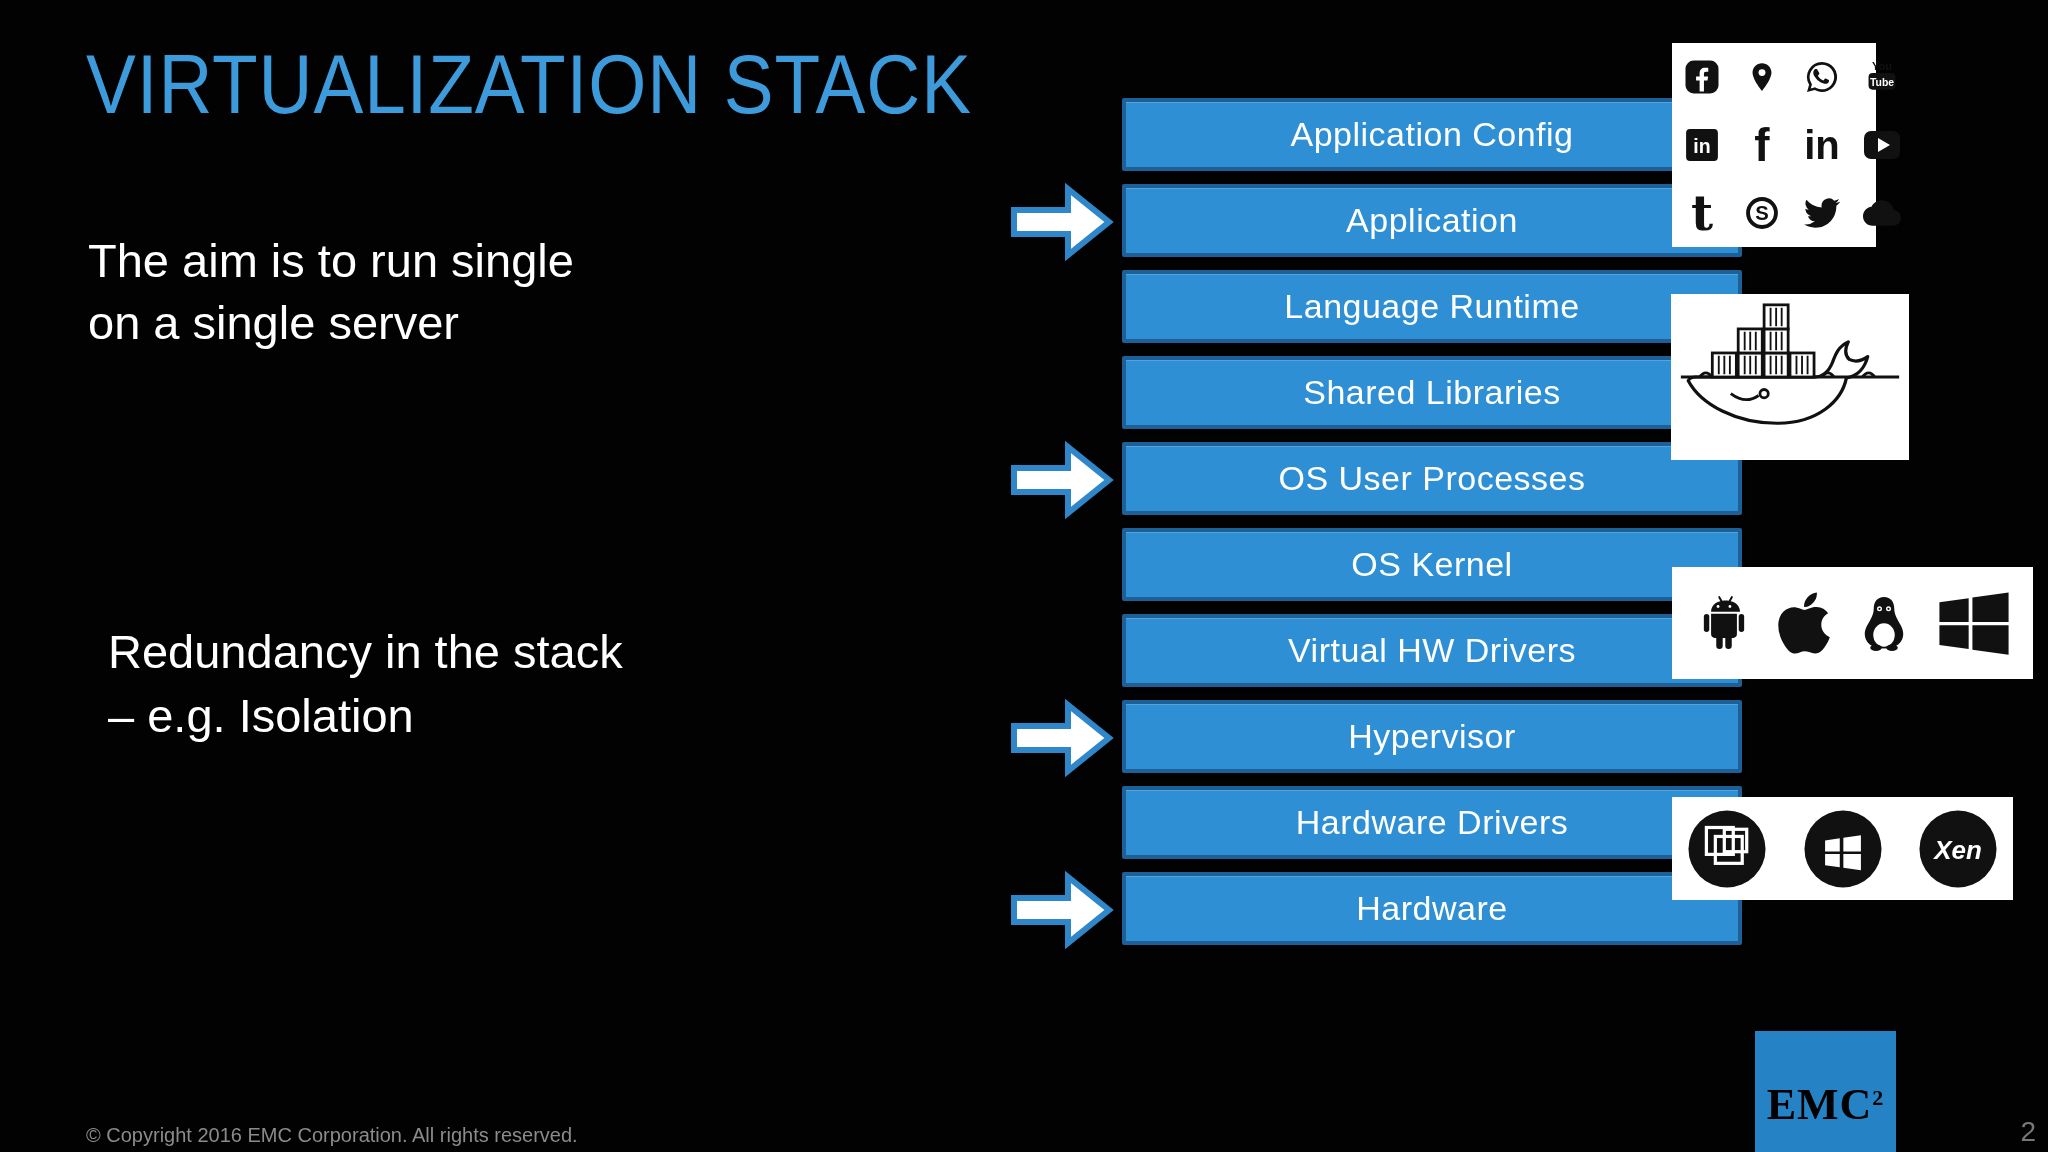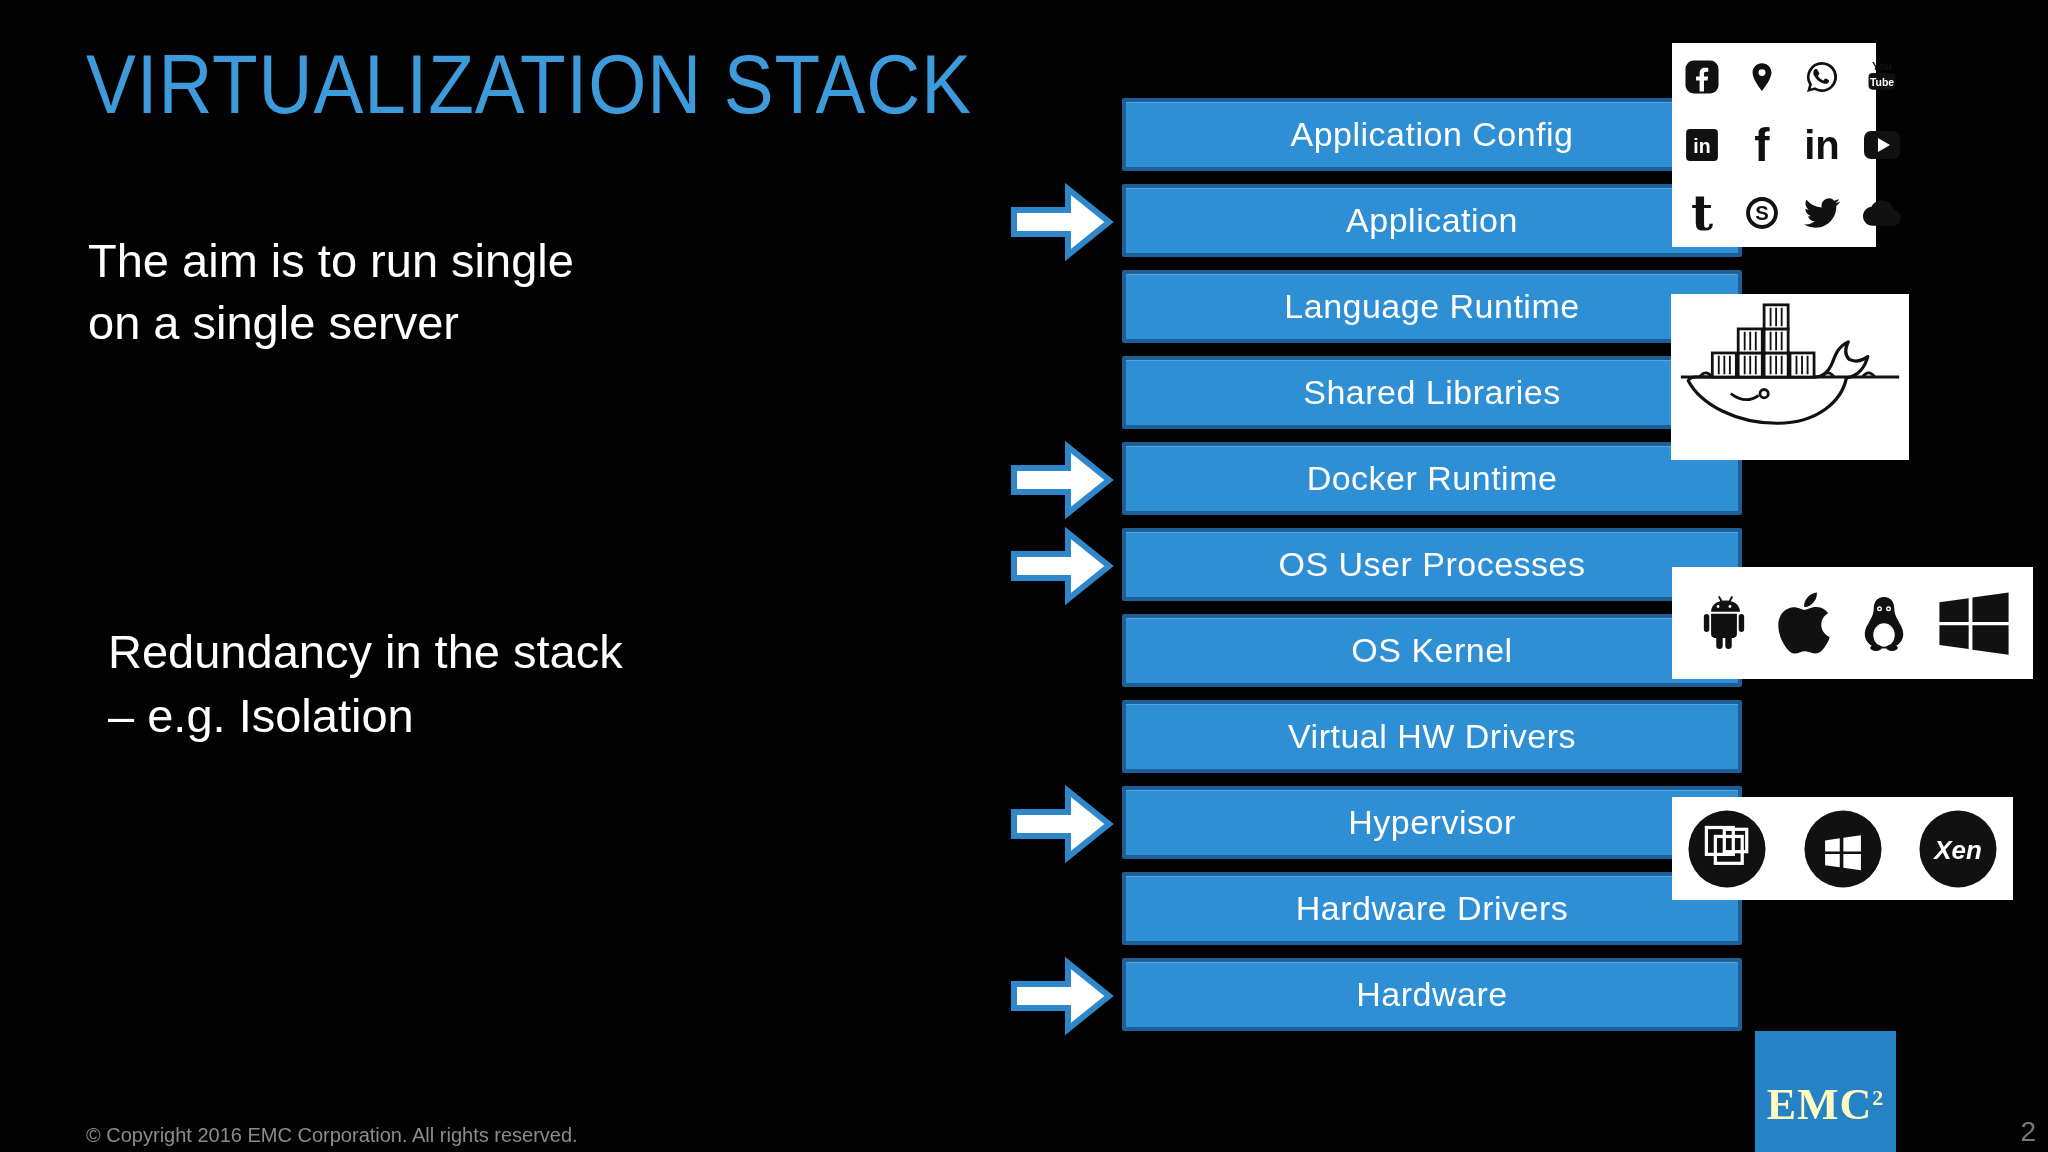--- a/index.html
+++ b/index.html
@@ -35,21 +35,21 @@
   .panel-docker{left:1671px;top:294px;width:238px;height:166px;
         display:flex;align-items:center;justify-content:center;}
   .panel-os{left:1672px;top:567px;width:361px;height:112px;
         display:flex;align-items:center;justify-content:space-around;padding:0 10px;box-sizing:border-box;}
   .panel-hv{left:1672px;top:797px;width:341px;height:103px;
         display:flex;align-items:center;justify-content:space-between;padding:16px 12px;box-sizing:border-box;}
 
   
   .emc{position:absolute;left:1755px;top:1031px;width:141px;height:121px;background:#2583C5;
        display:flex;align-items:center;justify-content:center;z-index:2;}
-  .emc-text{color:#fef9c3;font-family:"Liberation Serif",serif;font-weight:bold;font-size:44px;
+  .emc-text{color:#000000;font-family:"Liberation Serif",serif;font-weight:bold;font-size:44px;
        letter-spacing:1px;margin-top:26px;}
   .emc-text sup{font-size:22px;vertical-align:14px;}
 
   
   .footer{position:absolute;left:86px;top:1124px;color:#8b8b8b;font-size:20px;}
   .pagenum{position:absolute;right:12px;top:1116px;color:#787878;font-size:28px;}
 </style>
 </head>
 <body>
 
@@ -89,28 +89,20 @@
           <span>Language Runtime</span>
         </div>
     </div>
 
     <div class="row">
       <div class="box">
           <span>Shared Libraries</span>
         </div>
     </div>
 
-    <div class="row">
-      <svg class="arrow" viewBox="0 0 104 80">
-          <polygon points="4,28 58,28 58,7 99,40 58,73 58,52 4,52"></polygon>
-        </svg>
-      <div class="box">
-          <span>Docker Runtime</span>
-        </div>
-    </div>
 
     <div class="row">
       <svg class="arrow" viewBox="0 0 104 80">
           <polygon points="4,28 58,28 58,7 99,40 58,73 58,52 4,52"></polygon>
         </svg>
       <div class="box">
           <span>OS User Processes</span>
         </div>
     </div>
 

